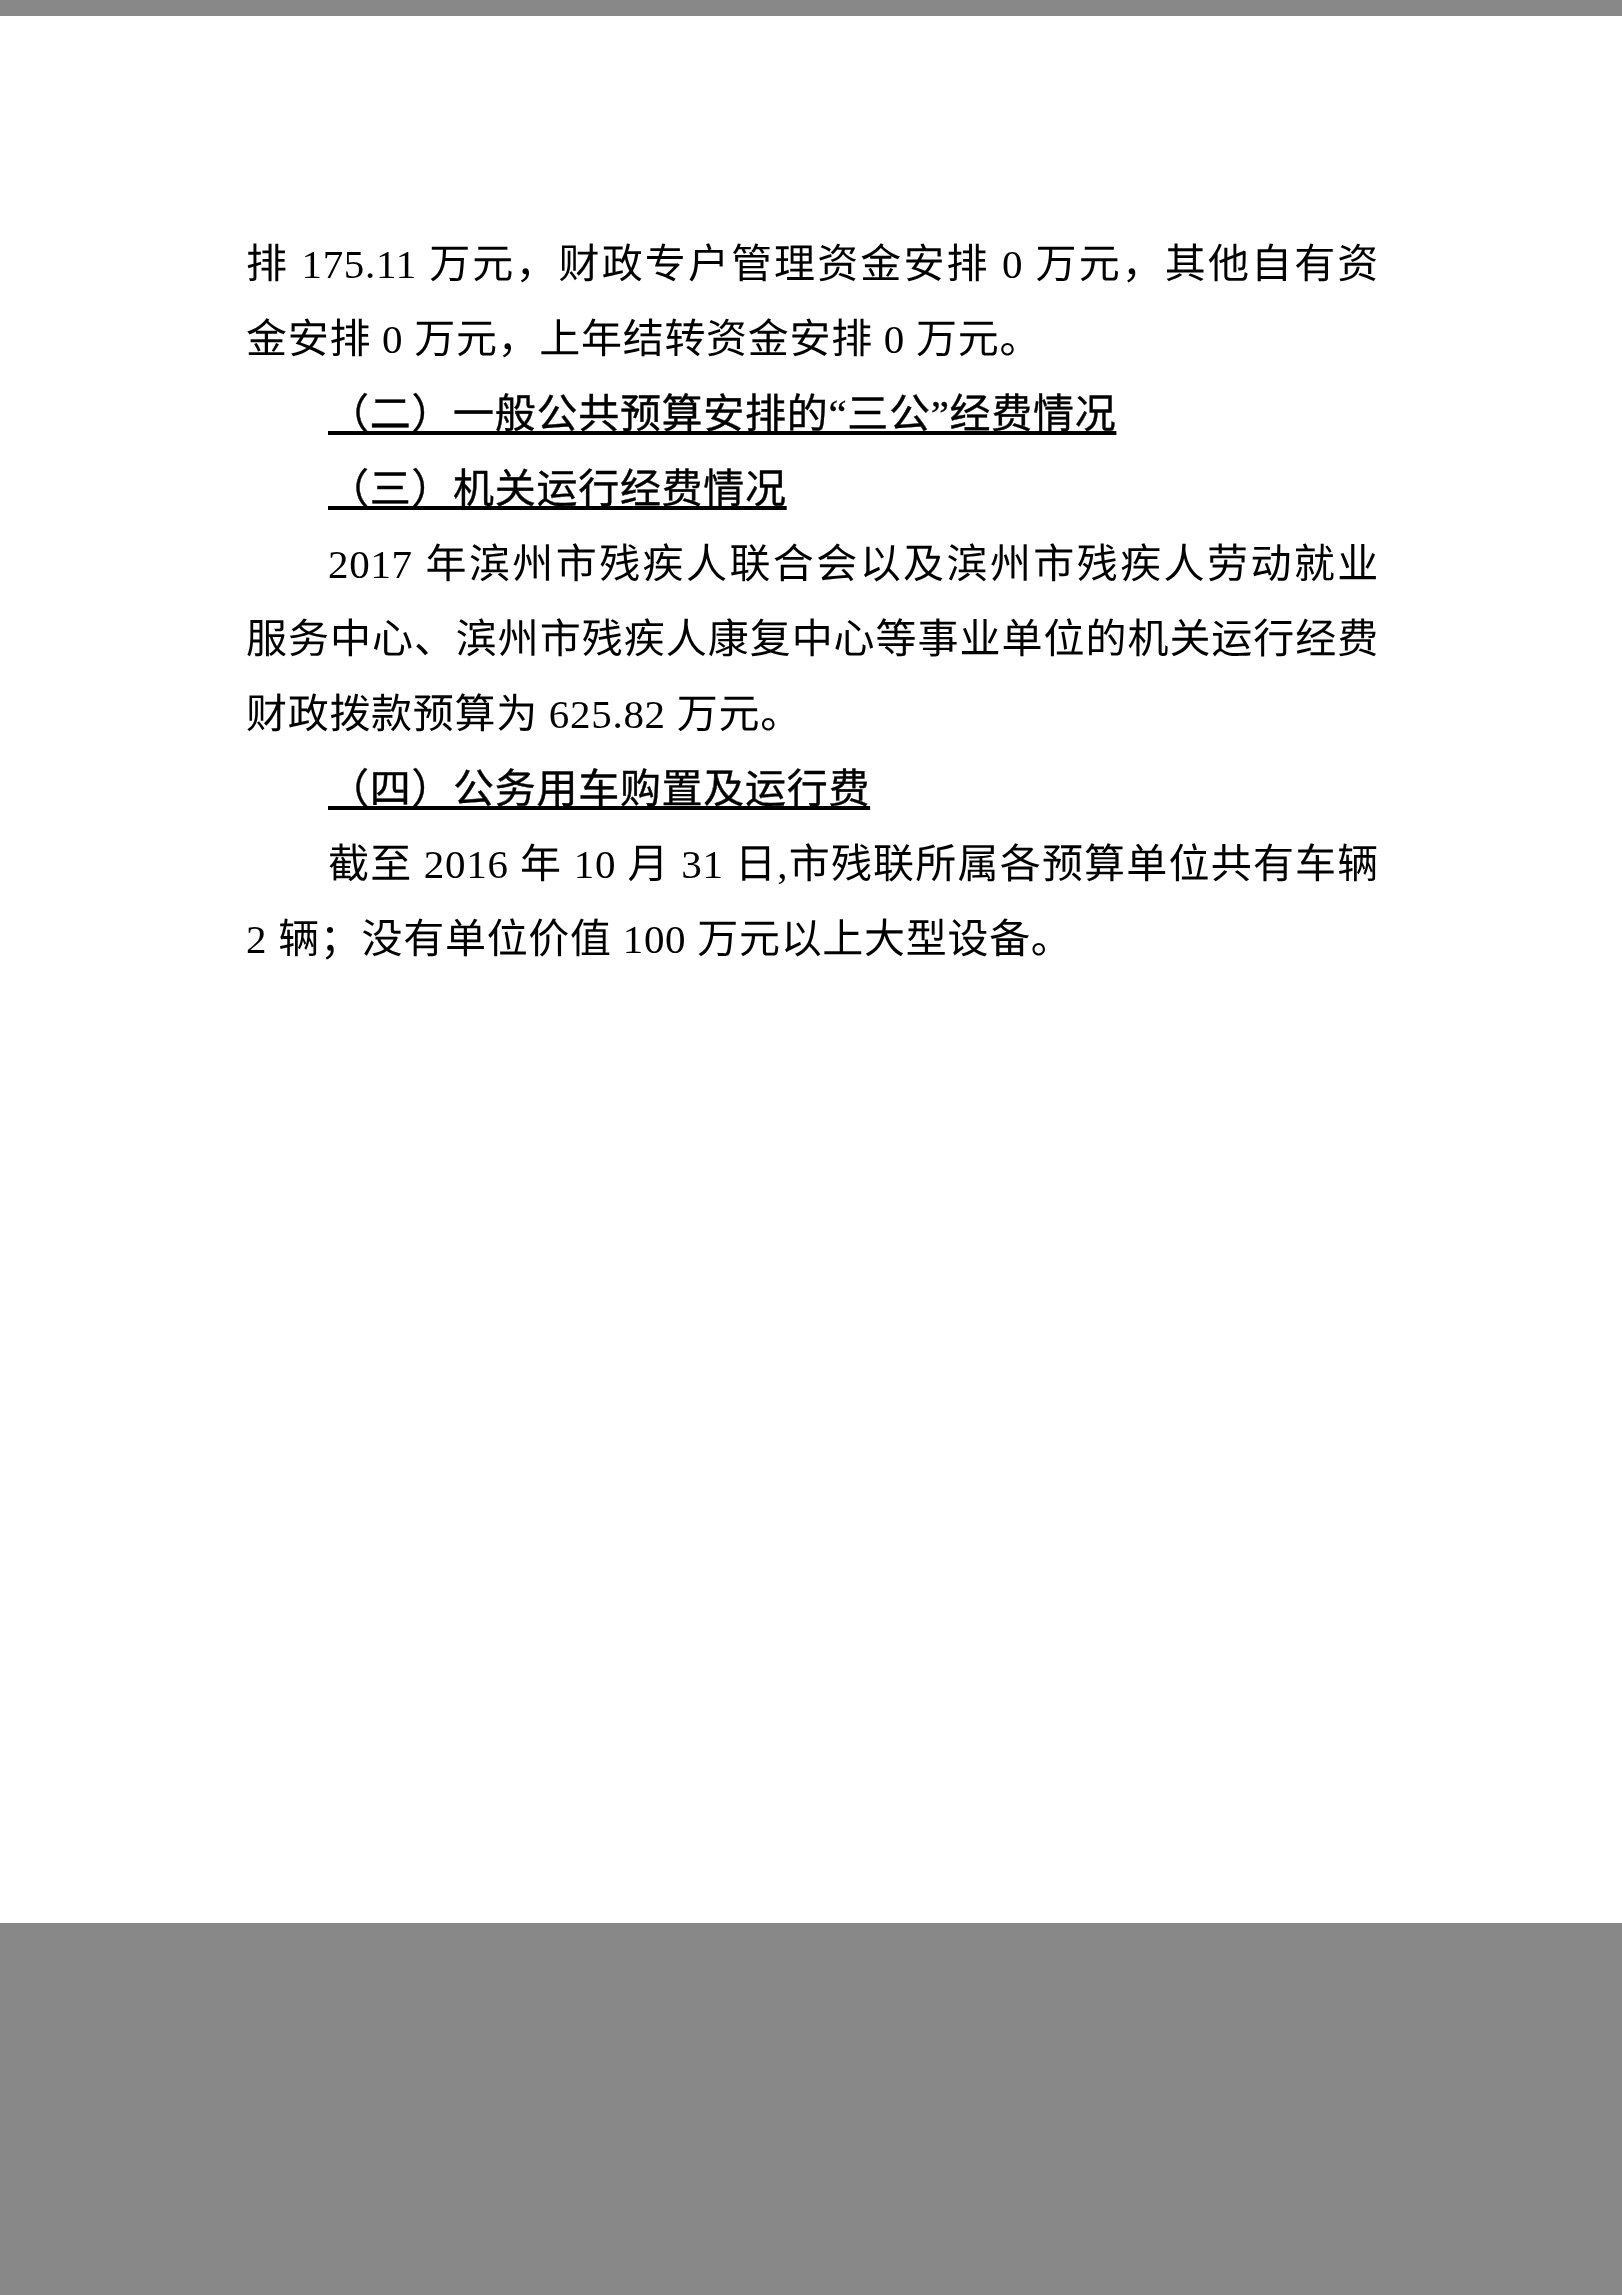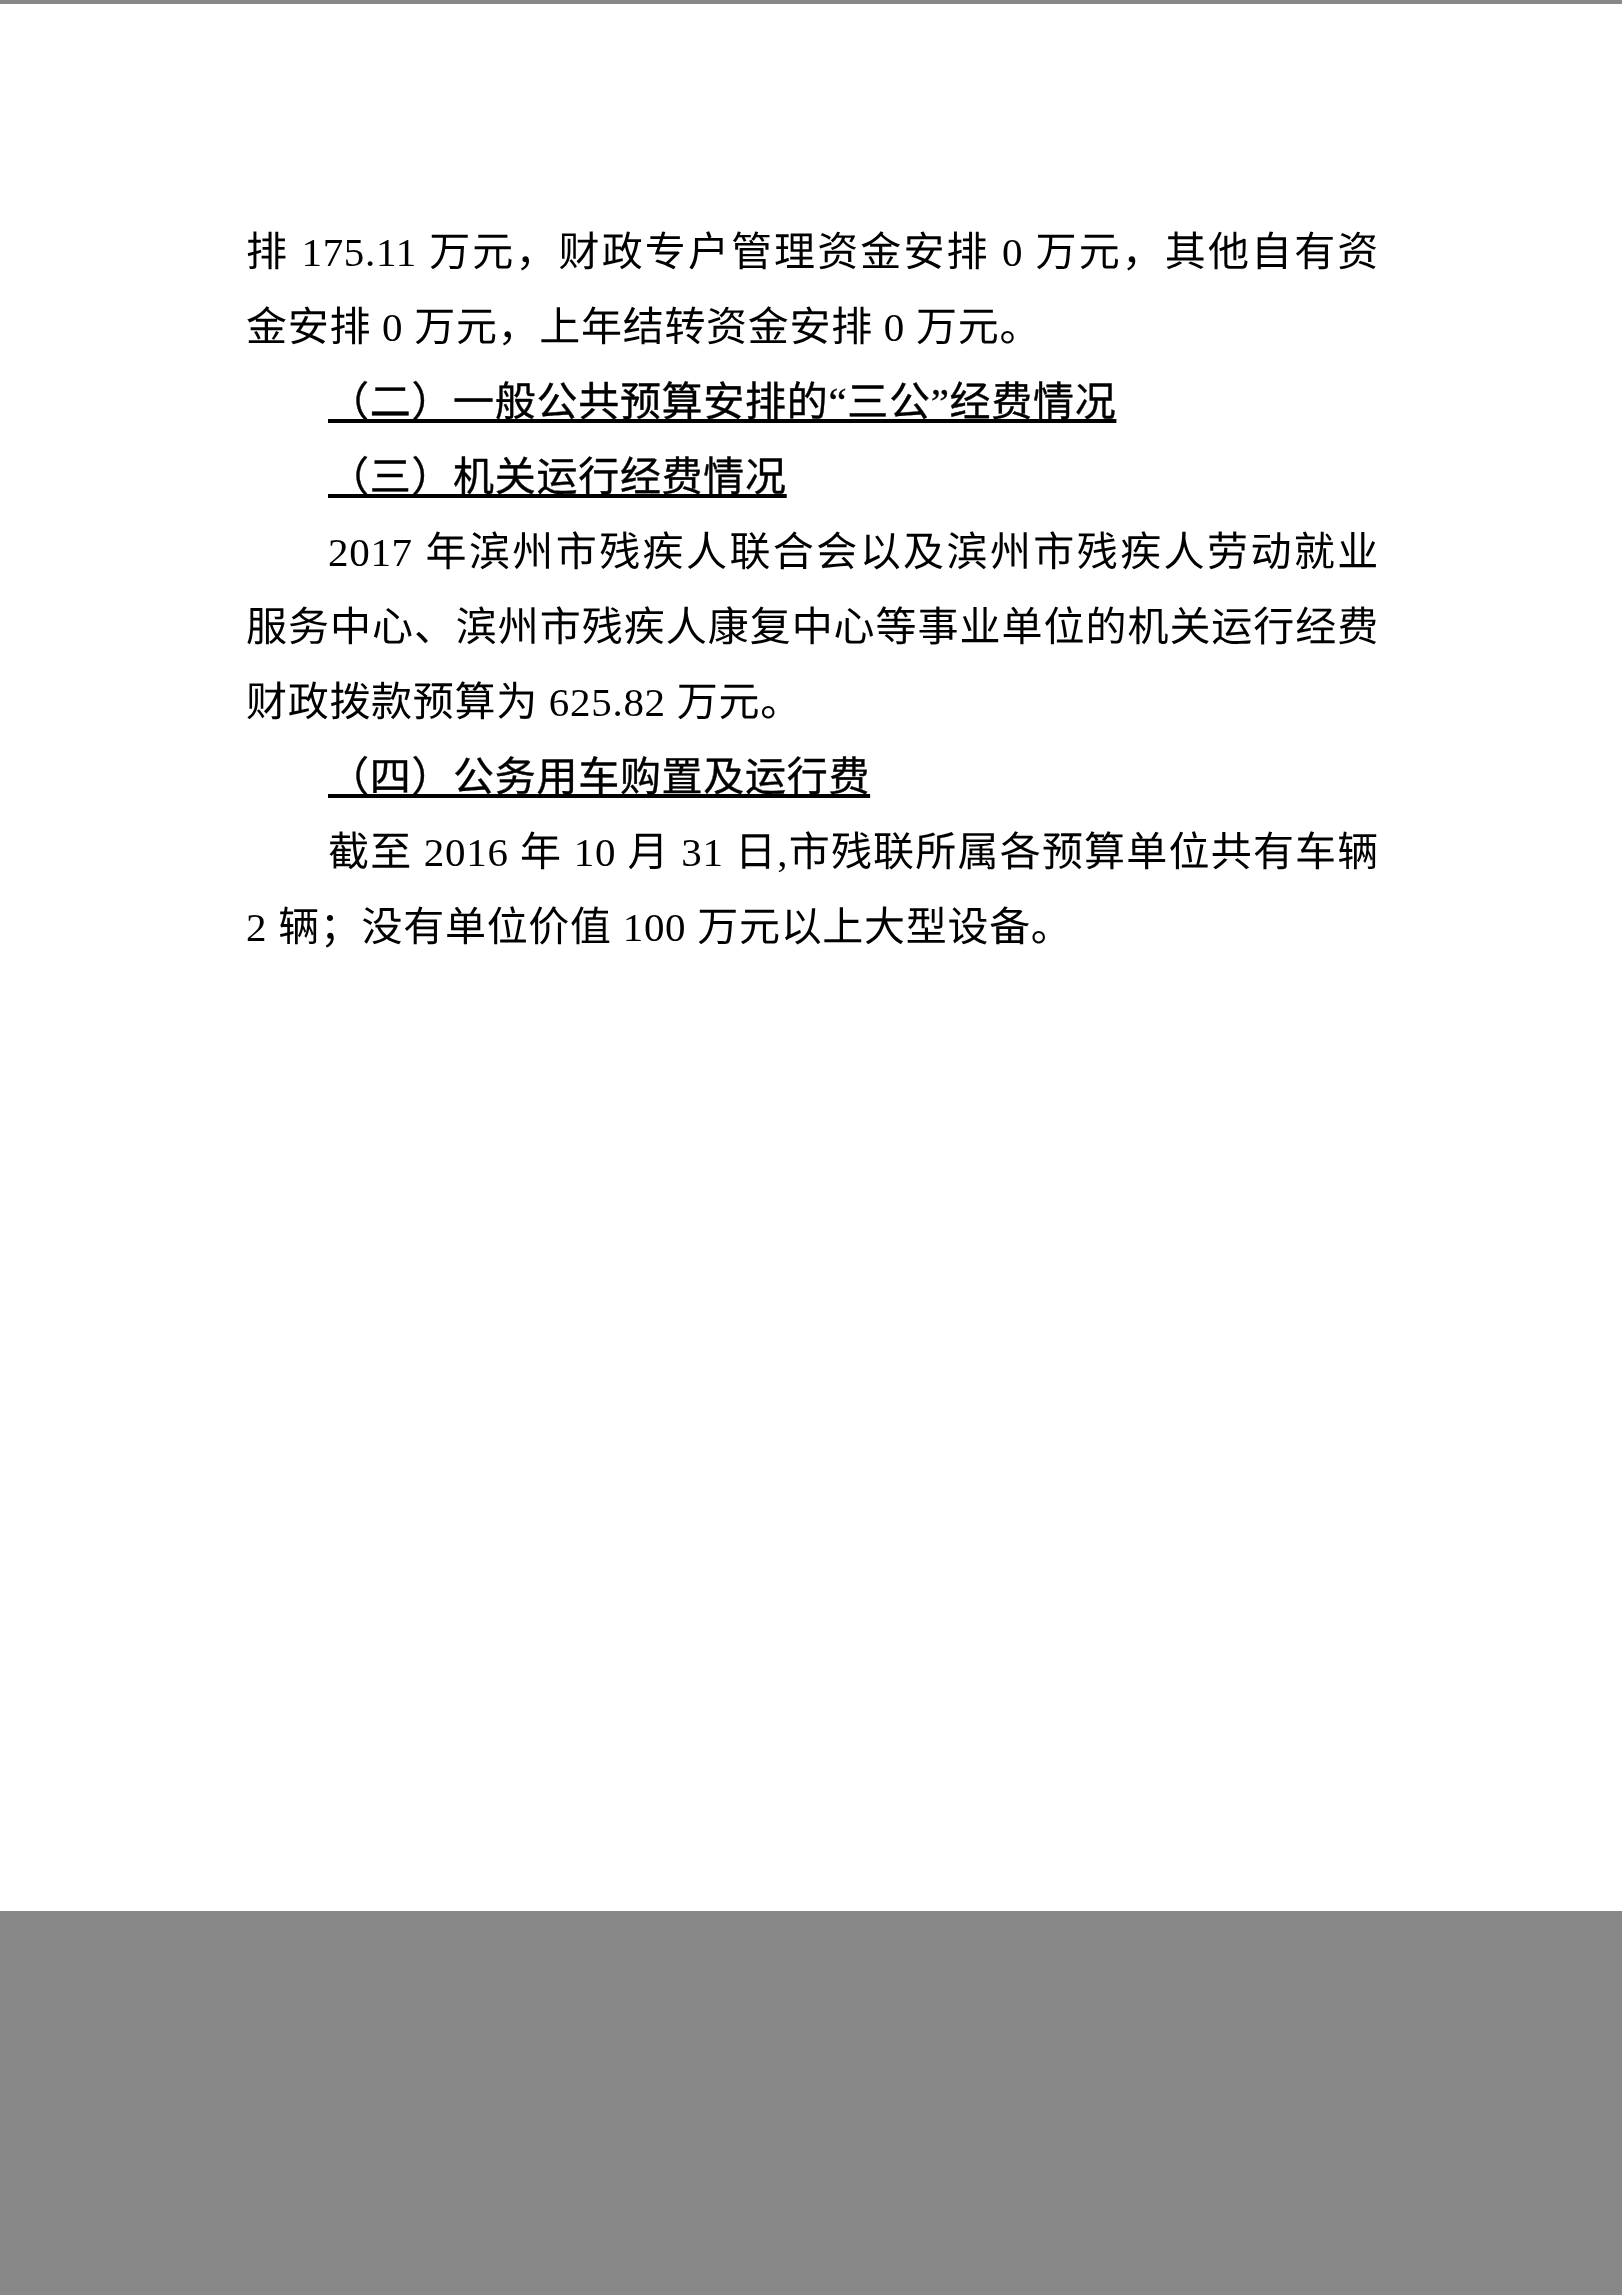--- a/index.html
+++ b/index.html
@@ -4,21 +4,21 @@
 <style>
   html, body {
     margin: 0;
     padding: 0;
     background: #888;
   }
   .page {
     position: relative;
     width: 1623px;
     height: 1907px;
-    margin: 4px auto;
+    margin: 16px auto;
     background: #ffffff;
     color: #000000;
     font-family: "Liberation Serif", "DejaVu Serif", serif;
     overflow: hidden;
   }
   .content {
     position: absolute;
     left: 246px;
     top: 211px;
     width: 1133px;

